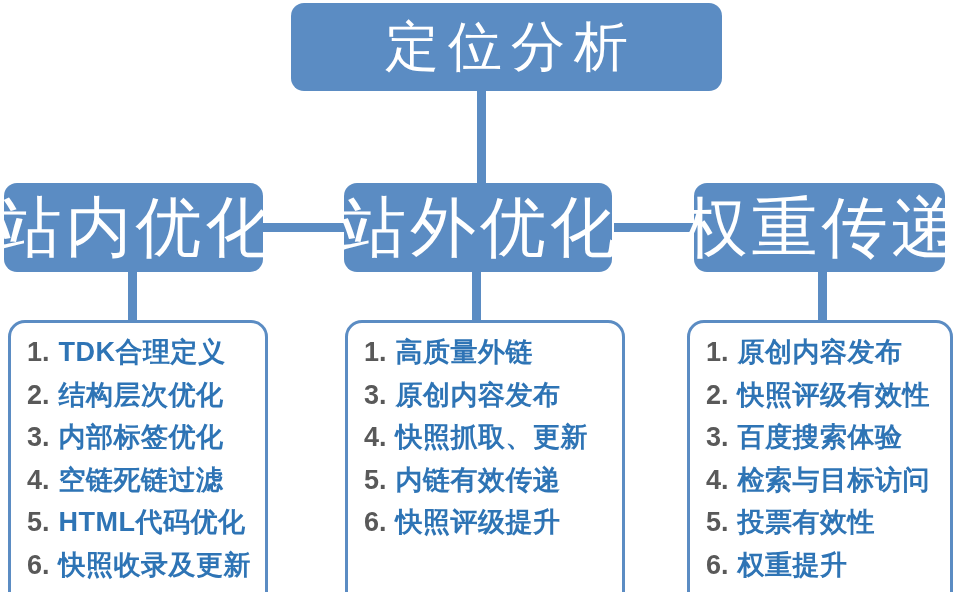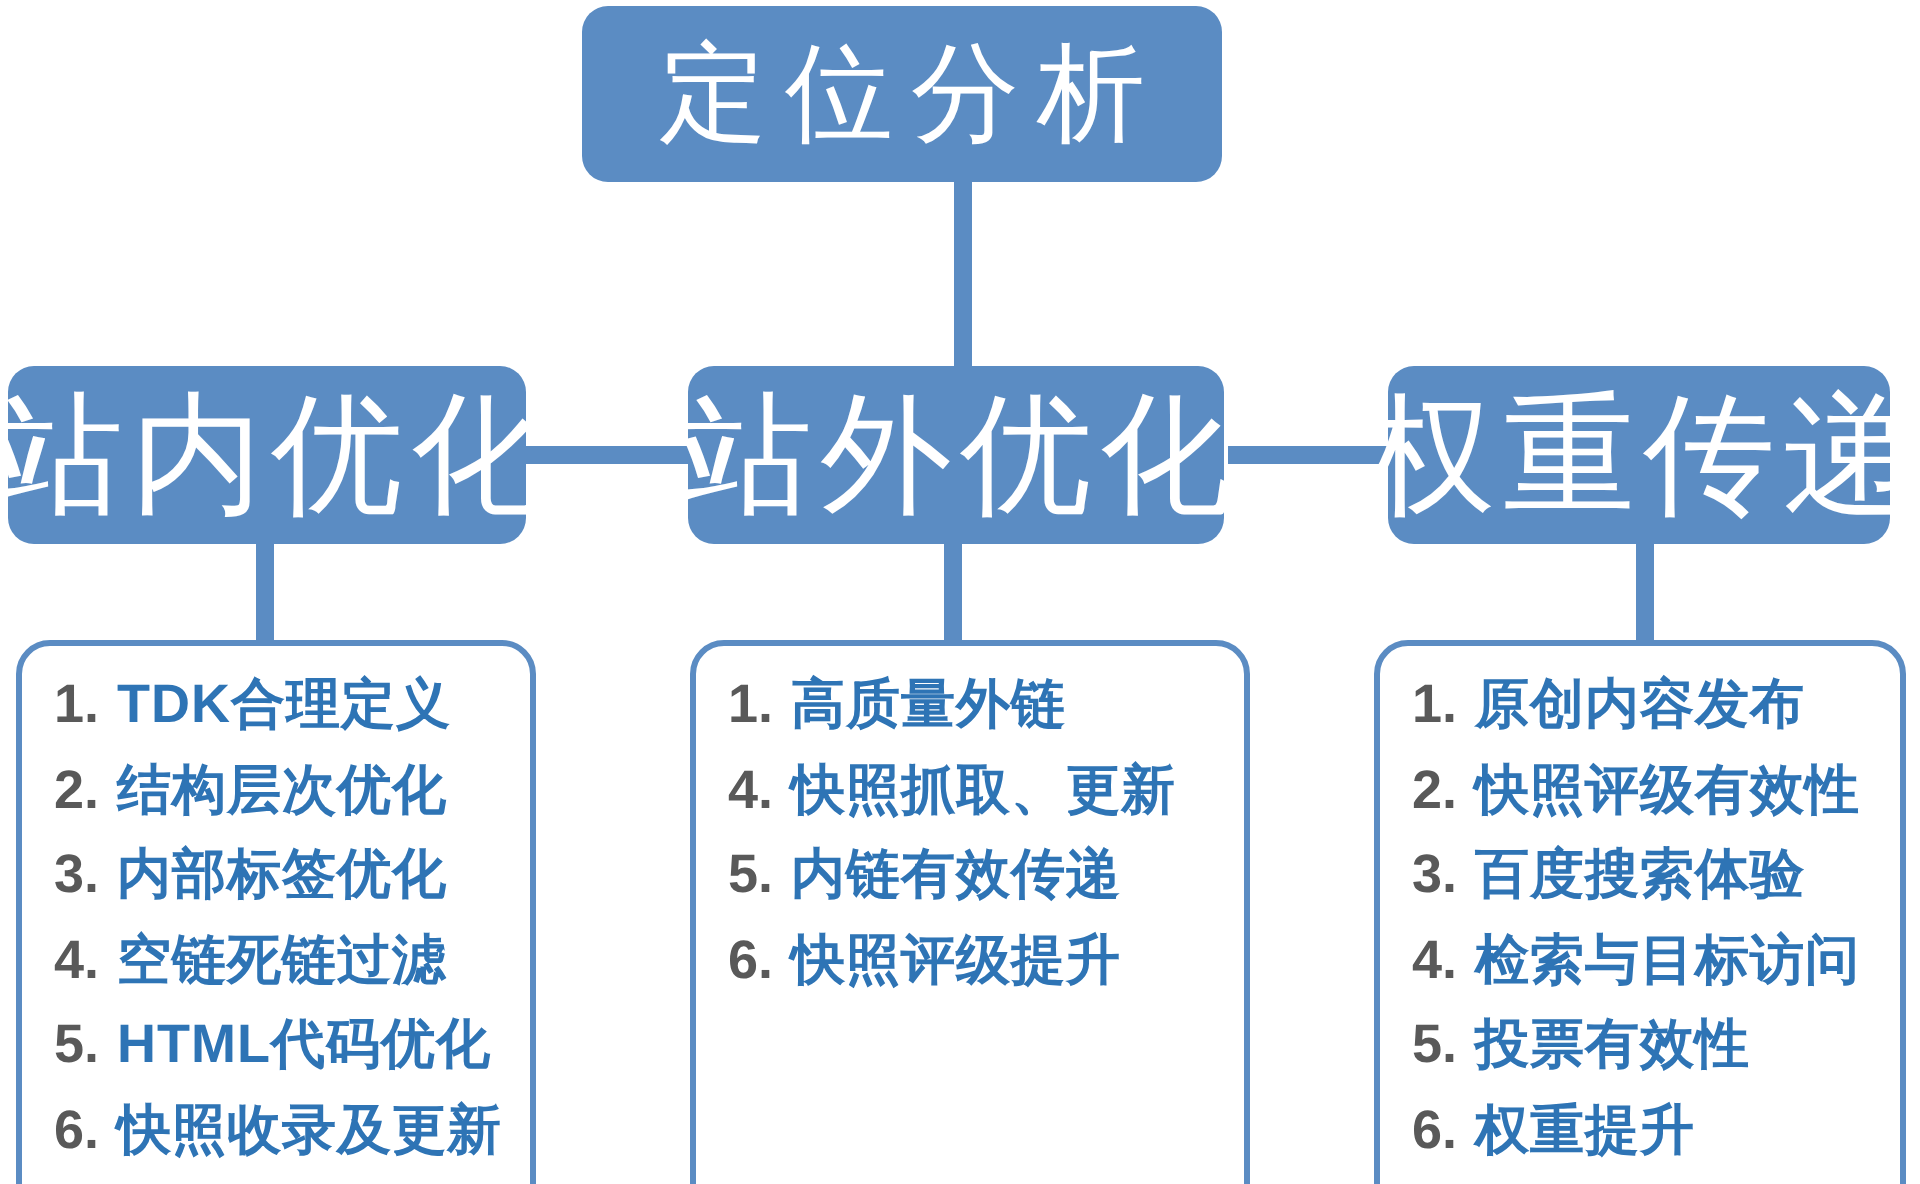--- a/index.html
+++ b/index.html
@@ -24,21 +24,21 @@
     position:absolute;
     background:var(--blue);
     color:#ffffff;
     border-radius:13px;
     display:flex;
     align-items:center;
     justify-content:center;
     white-space:nowrap;
   }
   .root-node{
-    left:291px; top:3px; width:320px; height:88px;
+    left:291px; top:3px; width:431px; height:88px;
     font-size:54px; letter-spacing:9px; padding-left:9px;
     box-sizing:border-box;
   }
   .branch-node{
     font-size:66px; letter-spacing:4px; padding-left:4px;
     box-sizing:border-box;
     height:89px; top:183px;
   }
   .branch-node.b0{left:4px;   width:259px;}
   .branch-node.b1{left:344px; width:268px;}
@@ -105,20 +105,21 @@
   <div class="list-box l0">
       <div class="item"><span class="num">1.</span><span class="txt">TDK合理定义</span></div>
       <div class="item"><span class="num">2.</span><span class="txt">结构层次优化</span></div>
       <div class="item"><span class="num">3.</span><span class="txt">内部标签优化</span></div>
       <div class="item"><span class="num">4.</span><span class="txt">空链死链过滤</span></div>
       <div class="item"><span class="num">5.</span><span class="txt">HTML代码优化</span></div>
       <div class="item"><span class="num">6.</span><span class="txt">快照收录及更新</span></div>
     </div>
   <div class="list-box l1">
       <div class="item"><span class="num">1.</span><span class="txt">高质量外链</span></div>
+      <div class="item"><span class="num">3.</span><span class="txt">原创内容发布</span></div>
       <div class="item"><span class="num">4.</span><span class="txt">快照抓取、更新</span></div>
       <div class="item"><span class="num">5.</span><span class="txt">内链有效传递</span></div>
       <div class="item"><span class="num">6.</span><span class="txt">快照评级提升</span></div>
     </div>
   <div class="list-box l2">
       <div class="item"><span class="num">1.</span><span class="txt">原创内容发布</span></div>
       <div class="item"><span class="num">2.</span><span class="txt">快照评级有效性</span></div>
       <div class="item"><span class="num">3.</span><span class="txt">百度搜索体验</span></div>
       <div class="item"><span class="num">4.</span><span class="txt">检索与目标访问</span></div>
       <div class="item"><span class="num">5.</span><span class="txt">投票有效性</span></div>

